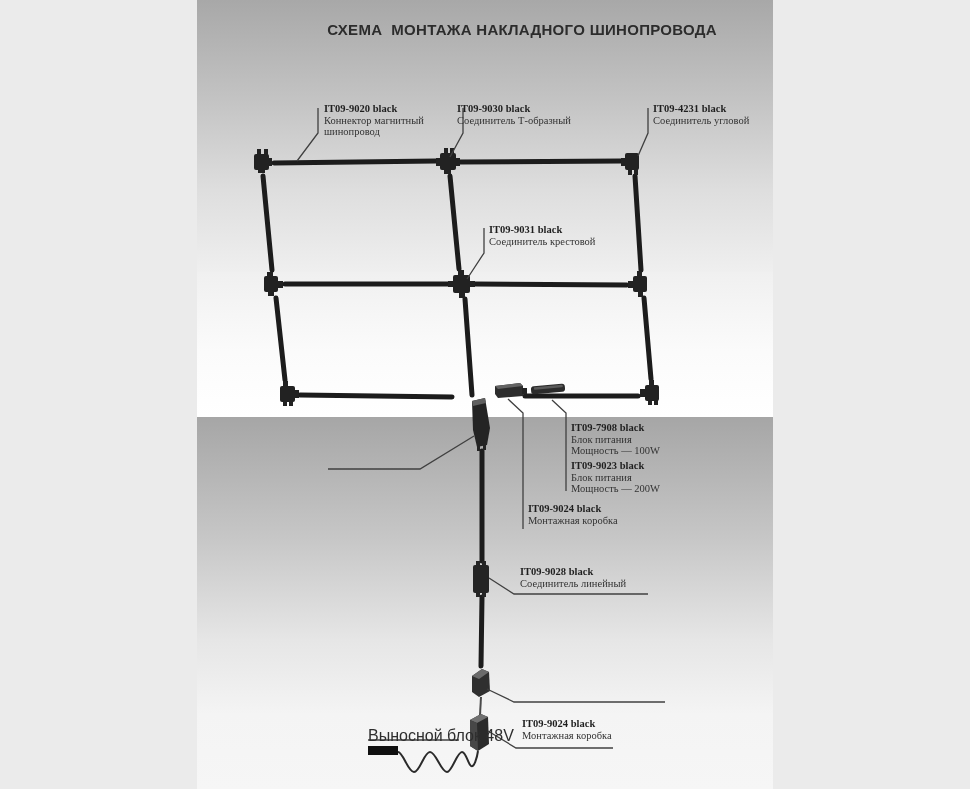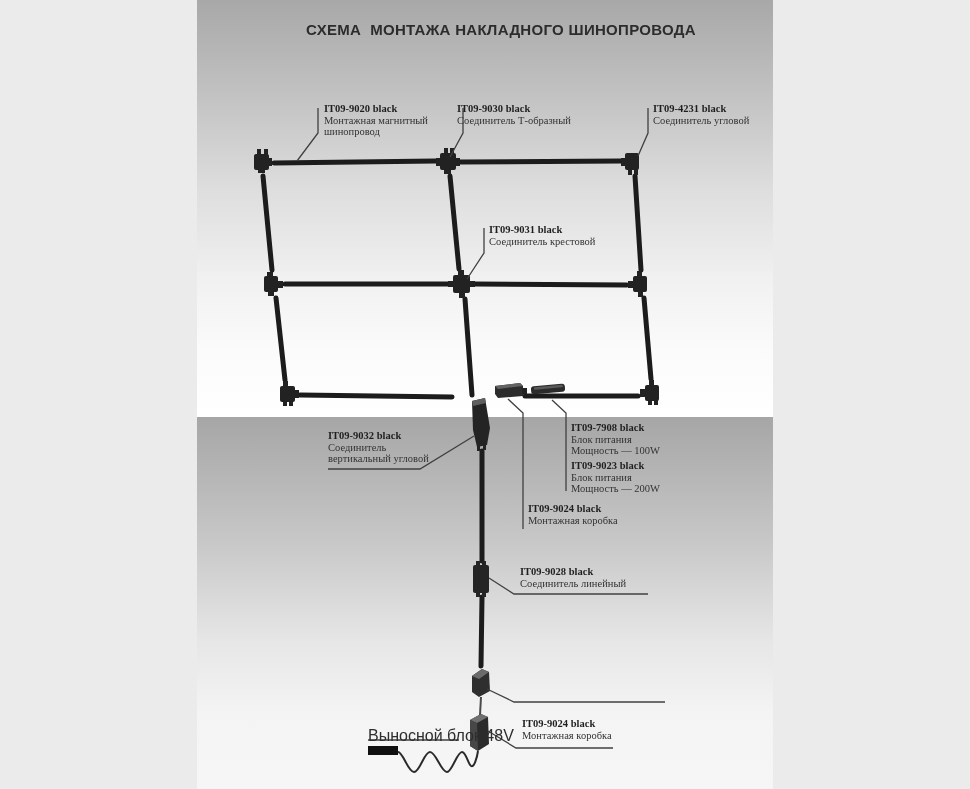--- a/index.html
+++ b/index.html
@@ -11,22 +11,22 @@
   
   .content-bg{position:absolute; left:197px; width:576px;}
   .bg-top{top:0; height:272px;
     background:linear-gradient(180deg,#a8a8a8 0%,#c2c2c2 35%,#dedede 70%,#efefef 100%);}
   .bg-mid{top:272px; height:145px;
     background:linear-gradient(180deg,#f0f0f0 0%,#fbfbfb 55%,#ffffff 100%);}
   .bg-band{top:417px; height:372px;
     background:linear-gradient(180deg,#a6a6a6 0%,#c6c6c6 32%,#e6e6e6 60%,#f4f4f4 80%,#f6f6f6 100%);}
   .title{
     position:absolute; left:197px; top:19px; width:520px;
-    text-align:center; color:#2c2c2c; font-weight:bold; font-size:15px;
-    line-height:21px; letter-spacing:.3px;padding-left:44px;
+    text-align:right; color:#2c2c2c; font-weight:bold; font-size:15px;
+    line-height:21px; letter-spacing:.3px;
   }
   .title-line{display:block; white-space:pre;}
   svg.overlay{position:absolute; left:0; top:0;}
   .lbl{
     position:absolute; display:flex; flex-direction:column;
     font-size:10.5px; line-height:11.5px; color:#333333; white-space:nowrap;font-family:Liberation Serif, serif;
   }
   .lbl .code{font-weight:bold; color:#1f1f1f;}
   .remote-lbl{
     position:absolute; left:368px; top:727px; font-size:16px; color:#2e2e2e;
@@ -172,44 +172,39 @@
     </g>
 
     <rect x="368" y="746" width="30" height="9" fill="#101010"></rect>
     <path d="M398,752 C403,752 408,772 414,772 C420,772 424,752 430,752
              C436,752 441,772 447,772 C452,772 457,752 462,752
              C466,752 468,764 471,766 C474,768 477,758 478,751" stroke="#2a2a2a" stroke-width="2" fill="none"></path>
   </svg>
 
   <div class="lbl" style="left:324px; top:103px">
     <span class="code">IT09-9020 black</span>
-    <span class="desc">Монтажная магнитный</span>
+    <span class="desc">Коннектор магнитный</span>
     <span class="desc">шинопровод</span>
   </div>
 
   <div class="lbl" style="left:457px; top:103px">
     <span class="code">IT09-9030 black</span>
     <span class="desc">Соединитель Т-образный</span>
   </div>
 
   <div class="lbl" style="left:653px; top:103px">
     <span class="code">IT09-4231 black</span>
     <span class="desc">Соединитель угловой</span>
   </div>
 
   <div class="lbl" style="left:489px; top:224px">
     <span class="code">IT09-9031 black</span>
     <span class="desc">Соединитель крестовой</span>
   </div>
 
-  <div class="lbl" style="left:328px; top:430px">
-    <span class="code">IT09-9032 black</span>
-    <span class="desc">Соединитель</span>
-    <span class="desc">вертикальный угловой</span>
-  </div>
 
   <div class="lbl" style="left:571px; top:422px">
     <span class="code">IT09-7908 black</span>
     <span class="desc">Блок питания</span>
     <span class="desc">Мощность — 100W</span>
   </div>
 
   <div class="lbl" style="left:571px; top:460px">
     <span class="code">IT09-9023 black</span>
     <span class="desc">Блок питания</span>

